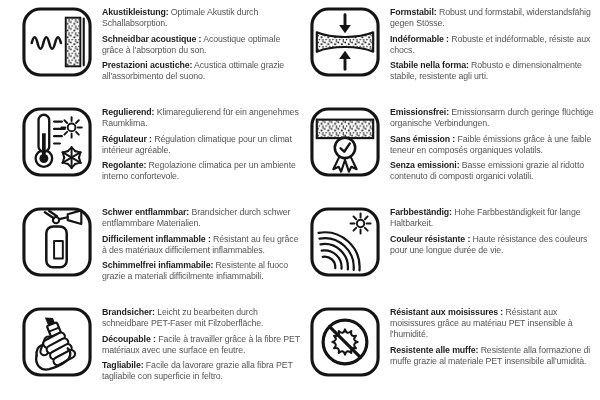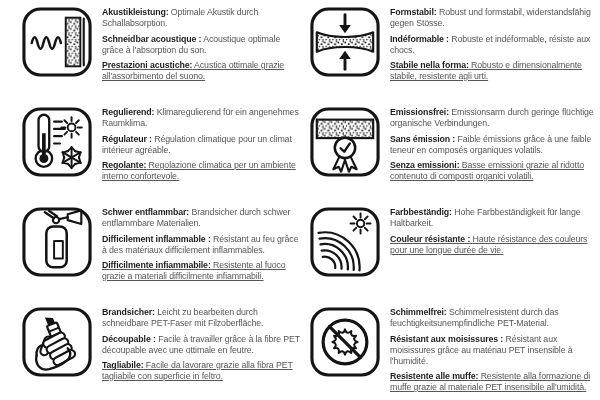--- a/index.html
+++ b/index.html
@@ -19,21 +19,21 @@
   .icon{flex:0 0 70px;width:70px;height:70px;}
   .icon svg{display:block;width:70px;height:70px;}
   .txt{margin-left:10px;width:202px;}
   .col-right .txt{width:206px;}
   .txt p{
     margin:0 0 4.5px 0;
     font-size:8.8px;line-height:11px;
     letter-spacing:-0.12px;
     color:#565656;
   }
-  .txt p:last-child{margin-bottom:0;text-decoration:underline;}
+  .txt p:last-child{margin-bottom:0;}
   .txt b{color:#1f1f1f;font-weight:700;}
   .ic{stroke:#141414;fill:none;stroke-linecap:round;stroke-linejoin:round;}
   .icf{fill:#141414;stroke:none;}
   .icw{fill:#ffffff;stroke:#141414;stroke-linejoin:round;}
 </style>
 </head>
 <body>
 
 <svg width="0" height="0" style="position:absolute" aria-hidden="true">
   <defs>
@@ -153,21 +153,21 @@
         <circle class="ic" cx="35" cy="13.5" r="3.2" stroke-width="2.2"></circle>
         <line class="ic" x1="32.8" y1="11.5" x2="23.5" y2="5.5" stroke-width="2.4"></line>
         <line class="ic" x1="36" y1="9.5" x2="28" y2="4.2" stroke-width="2.4"></line>
         <line class="ic" x1="38.2" y1="12.5" x2="47" y2="10.6" stroke-width="2.2"></line>
         <polygon class="ic" points="47,7.5 61,3.5 61,17.5 47,13.5" stroke-width="2.2"></polygon>
       </svg>
     </div>
     <div class="txt">
       <p><b>Schwer entflammbar:</b> <span>Brandsicher durch schwer entflammbare Materialien.</span></p>
       <p><b>Difficilement inflammable :</b> <span>Résistant au feu grâce à des matériaux difficilement inflammables.</span></p>
-      <p><b>Difficilmente infiammabile:</b> <span>Resistente al fuoco grazie a materiali difficilmente infiammabili.</span></p>
+      <p><b>Schimmelfrei infiammabile:</b> <span>Resistente al fuoco grazie a materiali difficilmente infiammabili.</span></p>
     </div>
   </div>
 
   <div class="cell col-right">
     <div class="icon">
       <svg viewBox="0 0 72 72">
         <rect class="ic" x="2" y="2" width="68" height="68" rx="17" stroke-width="3.2"></rect>
         <g class="ic" stroke-width="2.3">
           <path d="M13.1 51.2 A11 11 0 0 1 26 63"></path>
           <path d="M12 44.8 A17.5 17.5 0 0 1 32.4 63.5"></path>
@@ -210,34 +210,33 @@
           <rect class="icw" x="-12" y="-4" width="24" height="8" rx="4" stroke-width="2.2" transform="translate(36.5 40) rotate(-28)"></rect>
           <rect class="icw" x="-12" y="-4" width="24" height="8" rx="4" stroke-width="2.2" transform="translate(40 46) rotate(-28)"></rect>
           <rect class="icw" x="-12" y="-4" width="24" height="8" rx="4" stroke-width="2.2" transform="translate(43.5 52) rotate(-28)"></rect>
         </g>
         <path class="ic" stroke-width="2.4" d="M15 50 C13 59 19 66 28 64 C35 62 41 59 45.5 55.5 C50.5 52 51 46 47 42.5"></path>
         <path class="ic" stroke-width="2.4" d="M15 50 C14.5 45 16.5 41 20 39.5"></path>
       </svg>
     </div>
     <div class="txt">
       <p><b>Brandsicher:</b> <span>Leicht zu bearbeiten durch schneidbare PET-Faser mit Filzoberfläche.</span></p>
-      <p><b>Découpable :</b> <span>Facile à travailler grâce à la fibre PET découpable avec une ottimale en feutre.</span></p>
+      <p><b>Découpable :</b> <span>Facile à travailler grâce à la fibre PET matériaux avec une surface en feutre.</span></p>
       <p><b>Tagliabile:</b> <span>Facile da lavorare grazie alla fibra PET tagliabile con superficie in feltro.</span></p>
     </div>
   </div>
 
   <div class="cell col-right">
     <div class="icon">
       <svg viewBox="0 0 72 72">
         <rect class="ic" x="2" y="2" width="68" height="68" rx="17" stroke-width="3.2"></rect>
         <path class="ic" stroke-width="2.1" d="M49 36 Q42.8 37.8 47.3 42.5 Q41 41 42.5 47.3 Q37.8 42.8 36 49 Q34.2 42.8 29.5 47.3 Q31 41 24.7 42.5 Q29.2 37.8 23 36 Q29.2 34.2 24.7 29.5 Q31 31 29.5 24.7 Q34.2 29.2 36 23 Q37.8 29.2 42.5 24.7 Q41 31 47.3 29.5 Q42.8 34.2 49 36 Z"></path>
         <circle class="ic" cx="36" cy="36" r="22.5" stroke-width="3.3"></circle>
         <line class="ic" x1="20.1" y1="20.1" x2="51.9" y2="51.9" stroke-width="3.3"></line>
       </svg>
     </div>
     <div class="txt">
-      <p><b>Schimmelfrei:</b> <span>Schimmelresistent durch das feuchtigkeitsunempfindliche PET-Material.</span></p>
       <p><b>Résistant aux moisissures :</b> <span>Résistant aux moisissures grâce au matériau PET insensible à l'humidité.</span></p>
       <p><b>Resistente alle muffe:</b> <span>Resistente alla formazione di muffe grazie al materiale PET insensibile all'umidità.</span></p>
     </div>
   </div>
 
 </div>
 
 </body></html>

